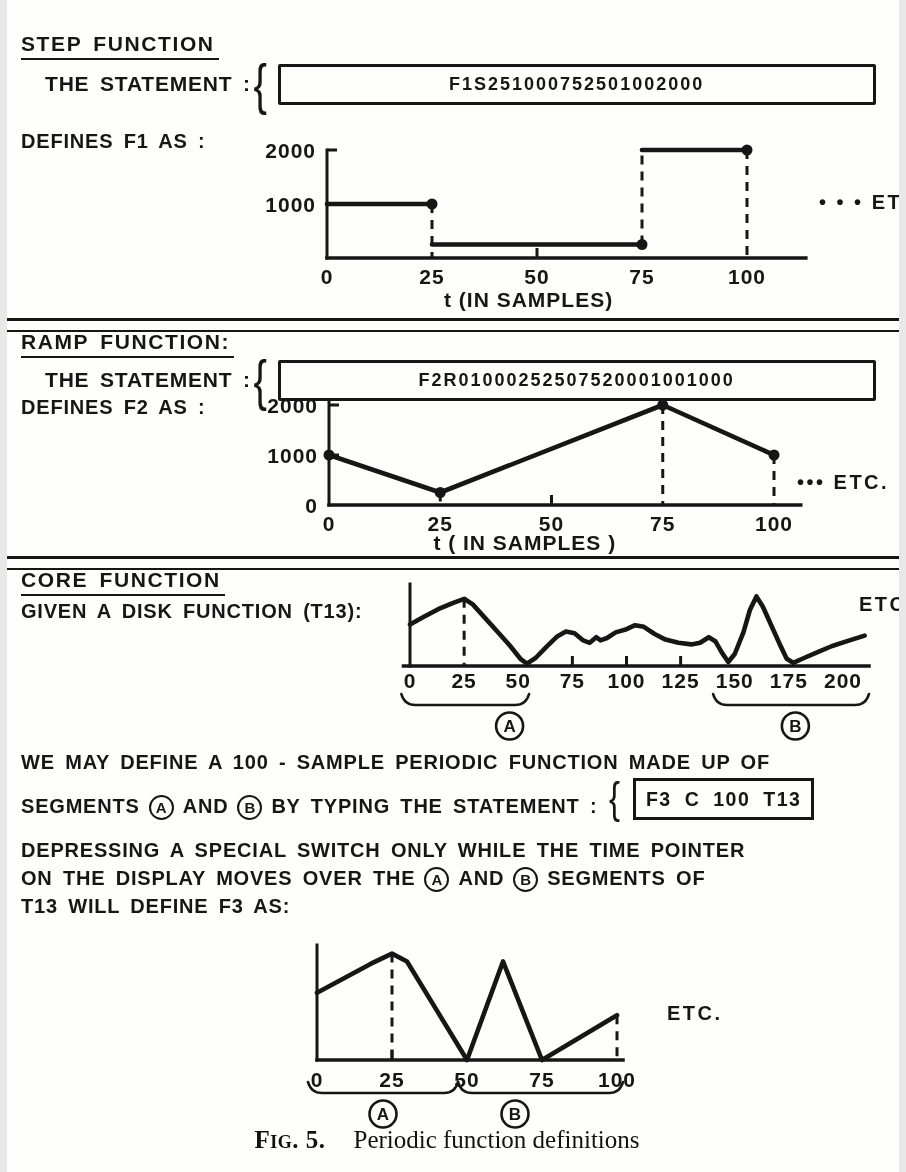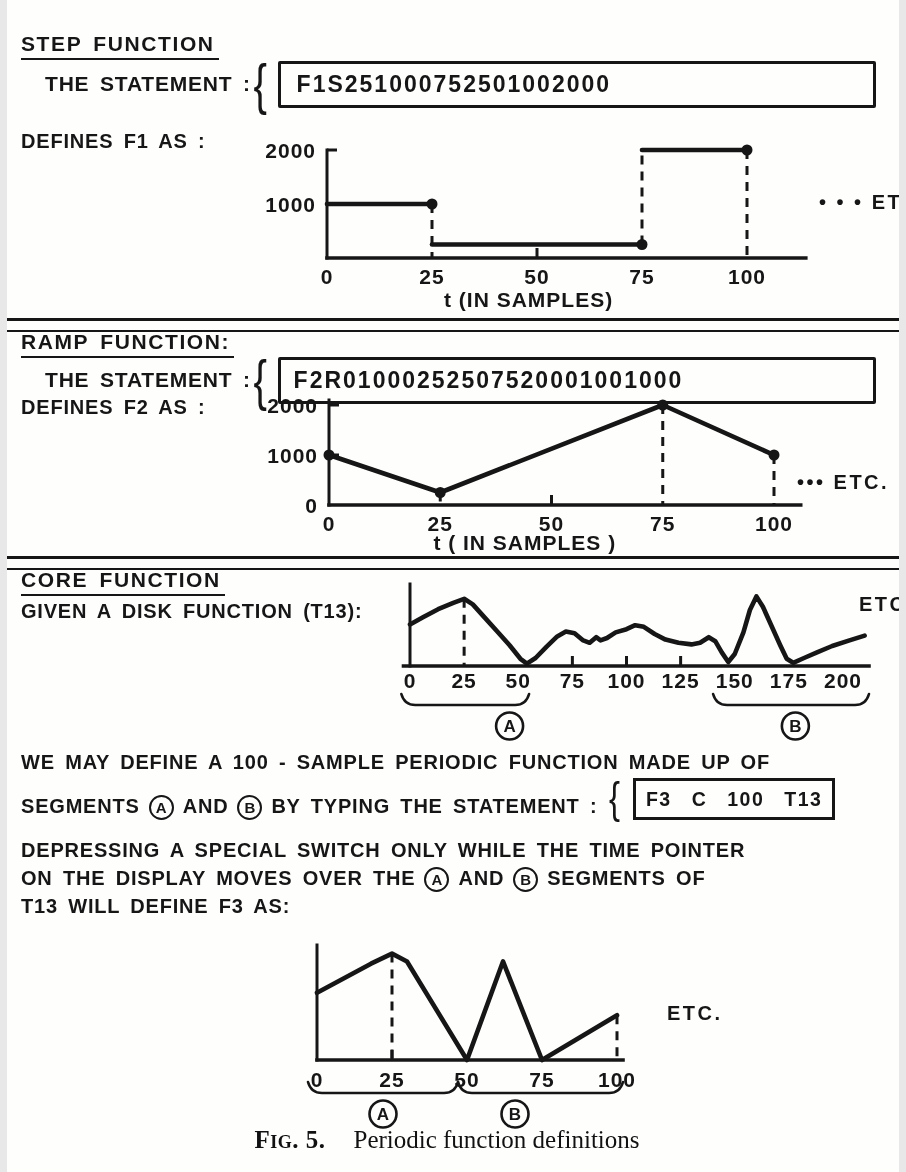--- a/index.html
+++ b/index.html
@@ -11,40 +11,40 @@
   .txt{font-weight:700; letter-spacing:0.8px; word-spacing:4px; white-space:nowrap;}
   .heading{
     position:absolute; left:14px; font-size:21px; font-weight:700;
     letter-spacing:1.6px; border-bottom:2.6px solid #161616; padding:0 4px 2px 0;
   }
   .stmt-row{position:absolute; left:14px; display:flex; align-items:center;margin-left:24px;}
   .stmt-label{font-size:21px;}
   .big-brace{font-size:56px; font-weight:400; letter-spacing:0; transform:scaleX(.72); line-height:1;}
   .stmt-box{
     border:3.5px solid #161616; border-radius:2px; display:flex;
-    justify-content:flex-start; align-items:center;
-    font-size:23px; font-weight:700; letter-spacing:2px;
+    justify-content:center; align-items:center;
+    font-size:18px; font-weight:700; letter-spacing:2px;
   }
   .box1{width:560px; padding:7px 16px; margin-left:8px;}
   .box2{width:566px; padding:7px 13px; margin-left:8px;}
   .defines{position:absolute; left:14px; font-size:20px;}
   .chart{position:absolute; display:block;}
   .sep{position:absolute; left:0; width:906px; height:9px;
        border-top:3.2px solid #161616; border-bottom:2.6px solid #161616;}
   .para{position:absolute; left:14px; font-size:20px; line-height:28px;}
   .para .line{display:flex; align-items:flex-end; gap:9px; white-space:nowrap;}
   .circ{
     display:inline-flex; width:25px; height:25px; box-sizing:border-box;
     border:2.6px solid #161616; border-radius:50%;
     align-items:center; justify-content:center;
     font-size:15px; font-weight:700; letter-spacing:0;
     flex:0 0 auto;
   }
   .inline-brace{font-size:44px; font-weight:400; transform:scaleX(.75); line-height:1; margin:0 1px;}
-  .box3{border:3px solid #161616; display:flex; gap:20px; padding:4px 10px;
+  .box3{border:3px solid #161616; display:flex; gap:13px; padding:4px 10px;
         font-size:19.5px; font-weight:700; letter-spacing:1.5px;}
   .caption{
     position:absolute; top:1126px; left:0; width:880px; text-align:center;
     font-family:"Liberation Serif","DejaVu Serif",serif; font-size:25px; color:#111;
   }
   .caption .figno{font-variant:small-caps; font-weight:600; margin-right:28px; letter-spacing:0.5px;}
   
   .ax{stroke:#161616; stroke-width:3.6; stroke-linecap:square; fill:none;}
   .yax{stroke:#161616; stroke-width:3; stroke-linecap:square; fill:none;}
   .tick{stroke:#161616; stroke-width:3;}

